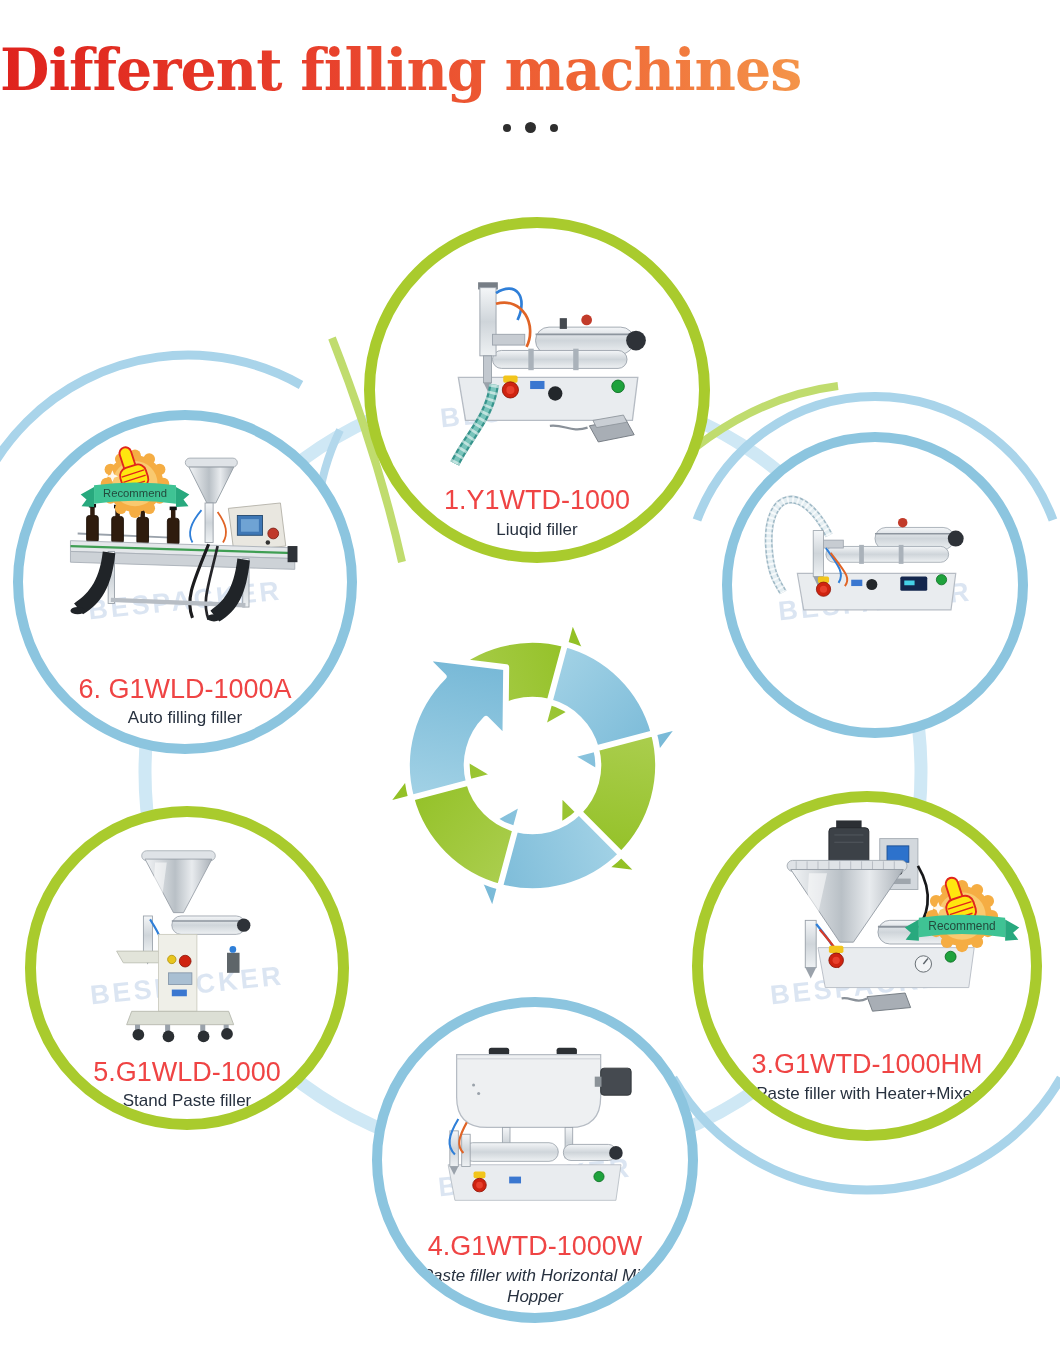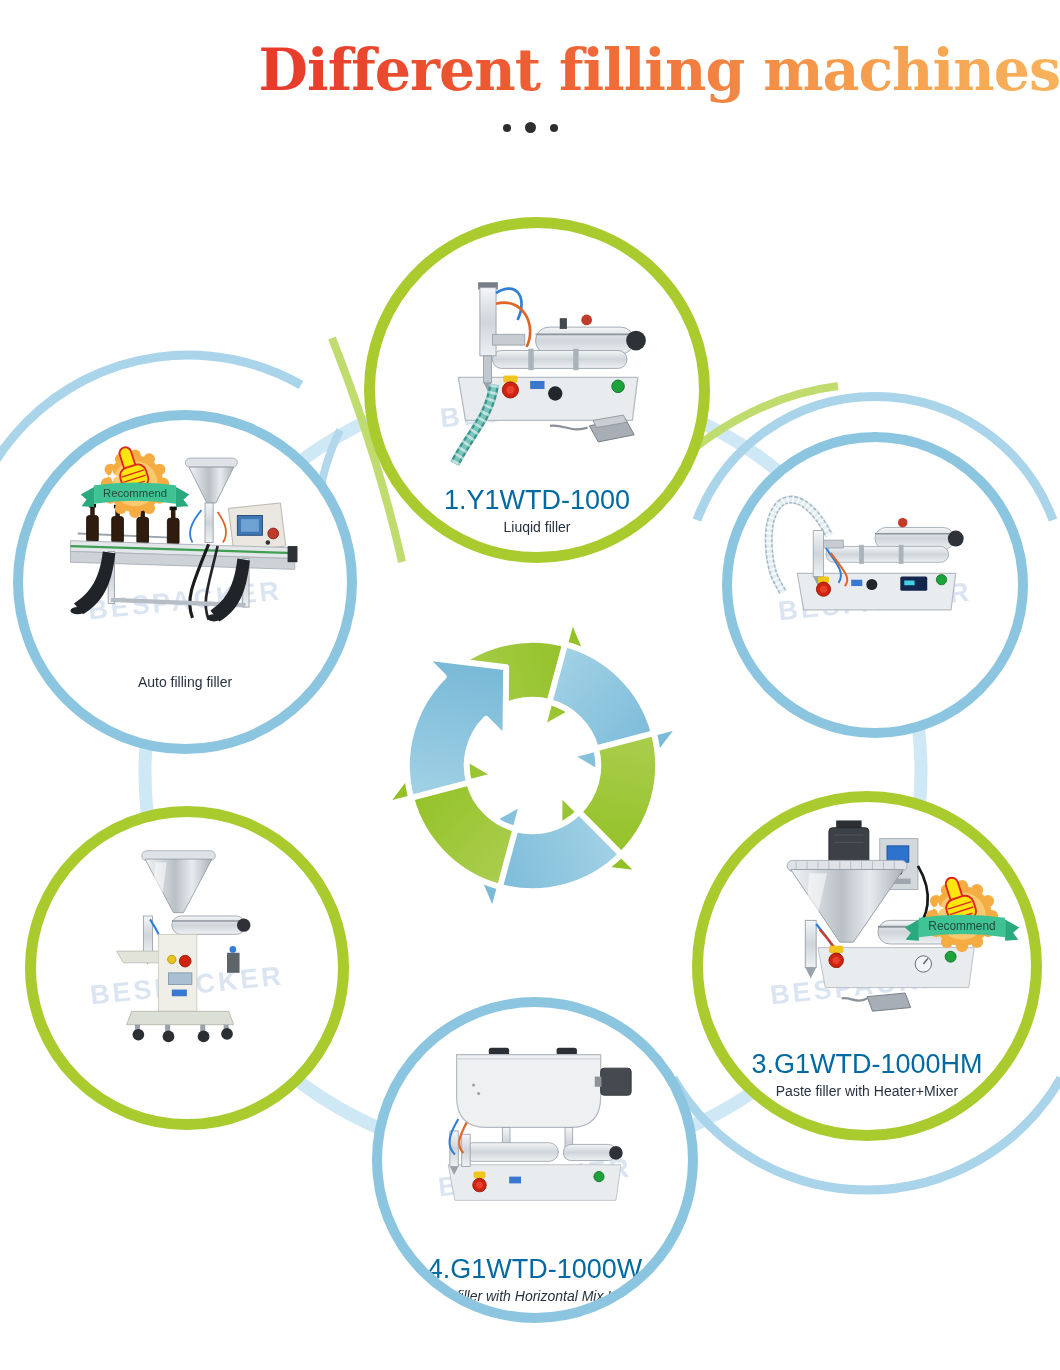--- a/index.html
+++ b/index.html
@@ -1,41 +1,41 @@
 <!DOCTYPE html>
 <html><head>
 <meta charset="utf-8">
 <style>
   html,body{margin:0;padding:0;background:#fff;}
   #stage{position:relative;width:1060px;height:1370px;background:#fff;overflow:hidden;
          font-family:"Liberation Sans", sans-serif;}
   
-  .title{position:absolute;left:0;top:36px;width:100%;text-align:right;
+  .title{position:absolute;left:0;top:36px;width:100%;text-align:left;
          font-family:"DejaVu Serif", serif;font-weight:bold;font-size:57px;letter-spacing:-1px;
          background:linear-gradient(90deg,#df231d 0%,#e8402c 30%,#ef6636 55%,#f59a4c 78%,#f8b25c 100%);
          -webkit-background-clip:text;background-clip:text;color:transparent;}
   .dots{position:absolute;left:0;top:118px;width:100%;text-align:center;}
   .dots i{display:inline-block;border-radius:50%;background:#2e2e2e;margin:0 7px;vertical-align:middle;}
   .dots i.d1,.dots i.d3{width:8px;height:8px;}
   .dots i.d2{width:11px;height:11px;}
   
   #arcs{position:absolute;left:0;top:0;z-index:0;}
   
   .pc{position:absolute;border-radius:50%;background:#fff;box-sizing:border-box;overflow:hidden;z-index:2;}
   .ring-g{border:11px solid #a9cb2d;}
   .ring-b{border:10px solid #8cc5df;}
   .pc .machine{position:absolute;left:7%;top:4%;width:86%;height:72%;}
   .pc .machine svg{width:100%;height:100%;}
   .pc .wm{position:absolute;left:50%;top:56%;transform:translate(-50%,-50%) rotate(-6deg);
           font-weight:bold;font-size:27px;letter-spacing:3px;color:rgba(110,152,205,.25);white-space:nowrap;}
   .label{position:absolute;left:0;width:100%;text-align:center;line-height:1.25;}
-  .label .model{font-size:27px;color:#0369a1;}
-  .label .name{font-size:14px;color:#27313f;margin:1px auto 0;}
+  .label .model{font-size:27px;color:#ef4444;}
+  .label .name{font-size:17px;color:#27313f;margin:1px auto 0;}
   #c1 .label{top:79%;} #c2 .label{top:78%;} #c3 .label{top:75%;}
-  #c4 .label{top:73%;margin-top:23px;} #c5 .label{top:79%;} #c6 .label{top:78%;}
+  #c4 .label{top:73%;} #c5 .label{top:79%;} #c6 .label{top:78%;}
   #c4 .label .name{max-width:238px;font-style:italic;}
   
   #c1{left:364px;top:217px;width:346px;height:346px;}
   #c2{left:722px;top:432px;width:306px;height:306px;}
   #c3{left:692px;top:791px;width:350px;height:350px;}
   #c4{left:372px;top:997px;width:326px;height:326px;}
   #c5{left:25px;top:806px;width:324px;height:324px;}
   #c6{left:13px;top:410px;width:344px;height:344px;}
   
   #cycle{position:absolute;left:365px;top:598px;width:335px;height:335px;z-index:1;}
@@ -354,20 +354,24 @@
             <circle cx="92" cy="246" r="7"></circle>
           <rect x="124" y="234" width="6" height="9" fill="#9aa2ab"></rect>
             <circle cx="128" cy="248" r="7"></circle>
           <rect x="166" y="234" width="6" height="9" fill="#9aa2ab"></rect>
             <circle cx="170" cy="248" r="7"></circle>
           <rect x="194" y="234" width="6" height="8" fill="#9aa2ab"></rect>
             <circle cx="198" cy="245" r="7"></circle>
         </g>
       </svg>
     </div>
+    <div class="label">
+      <div class="model">5.G1WLD-1000</div>
+      <div class="name">Stand Paste filler</div>
+    </div>
   </div>
 
   <div id="c6" class="pc ring-b">
     <div class="wm">BESPACKER</div>
     <div class="machine">
       <svg viewBox="0 0 300 260">
         <defs>
           <linearGradient id="s6" x1="0" y1="0" x2="1" y2="0">
             <stop offset="0" stop-color="#f2f4f6"></stop>
               <stop offset=".45" stop-color="#b9c0c6"></stop>
@@ -448,17 +452,18 @@
         </g>
         <g>
           <polygon points="6,62 -10,71 -3,77 -9,85 6,86" fill="#28a97e"></polygon>
           <polygon points="104,62 120,71 113,77 119,85 104,86" fill="#28a97e"></polygon>
           <path d="M6,60 Q55,53 104,60 L104,82 Q55,75 6,82 Z" fill="#3fc394"></path>
           <text x="55" y="74" text-anchor="middle">Recommend</text>
         </g>
       </svg>
     </div>
     <div class="label">
+      <div class="model">6. G1WLD-1000A</div>
       <div class="name">Auto filling filler</div>
     </div>
   </div>
 
 </div>
 
 </body></html>

